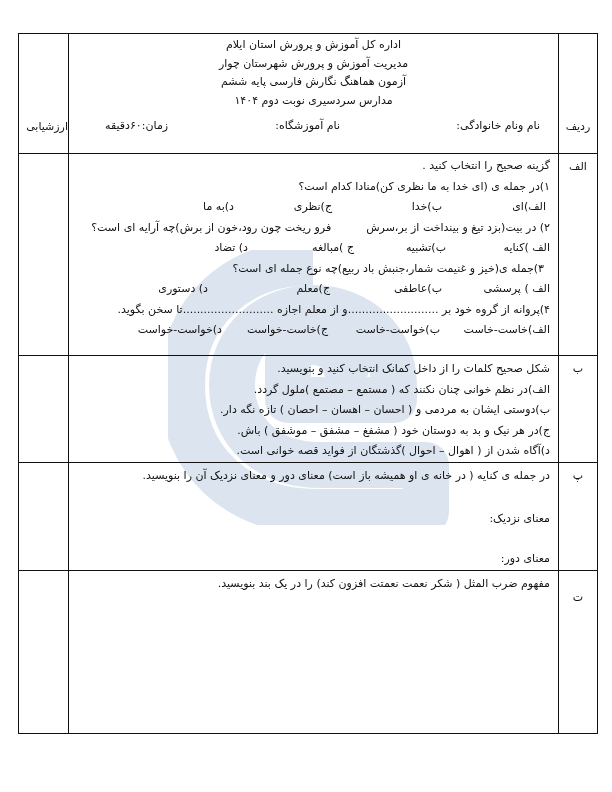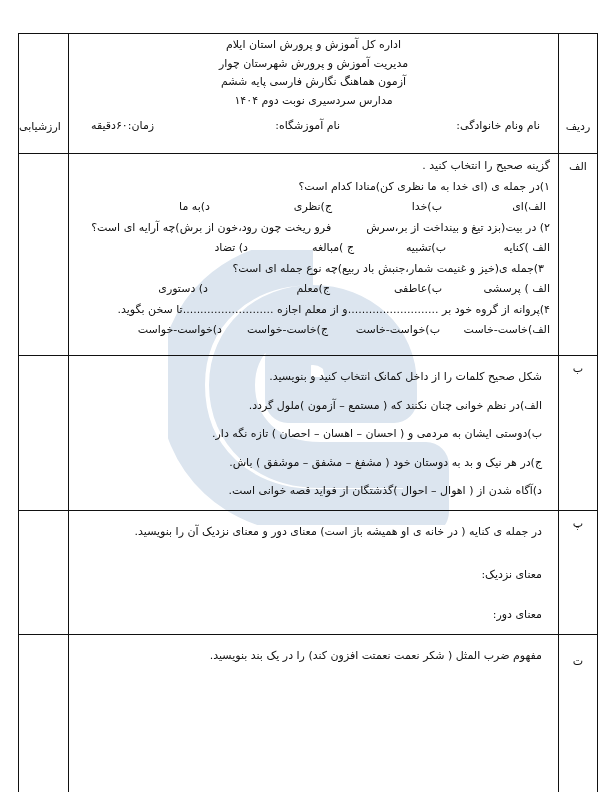--- a/index.html
+++ b/index.html
@@ -13,34 +13,34 @@
   .col-score { width:49px; }
   .hdr-row td { height:119px; }
   .row-a td { height:201px; }
   .row-b td { height:105px; }
   .row-p td { height:103px; }
   .row-t td { height:162px; }
   .radif-label { display:block; text-align:center; padding-top:6px; }
   .hdr-radif { position:relative; }
   .hdr-radif span { position:absolute; bottom:20px; left:0; right:0; text-align:center; }
   .hdr-score { position:relative; }
-  .hdr-score span { position:absolute; bottom:20px; left:0; right:0; text-align:left; }
+  .hdr-score span { position:absolute; bottom:20px; left:0; right:0; text-align:right; }
   .hdr-main { position:relative; }
   .hdr-title { text-align:center; line-height:18.5px; padding-top:2px; }
   .hdr-fields { position:absolute; bottom:20px; left:0; right:0; height:14px; }
   .hdr-fields span { position:absolute; white-space:nowrap; }
   .f-name { right:18px; }
   .f-school { right:218px; }
-  .f-time { left:22px; }
+  .f-time { left:36px; }
   .q { padding:2px 8px 0 8px; line-height:20.5px; }
   .q p { margin:0; white-space:nowrap; }
   .opts { position:relative; height:20.5px; }
   .opts span { position:absolute; top:0; white-space:nowrap; }
   .pq { padding:3px 8px 0 8px; line-height:20.6px; }
-  .pq p { margin:8px; white-space:nowrap; }
+  .pq p { margin:0; white-space:nowrap; }
   .p-sub1 { margin-top:22px !important; }
   .p-sub2 { margin-top:20px !important;text-align:right; }
 </style>
 </head>
 <body>
 
 <svg class="watermark" viewBox="0 0 290 275">
   <path d="M145 12 C70 12 14 62 14 135 C14 210 70 262 150 262 L258 262 L258 215 L152 215 C100 215 64 182 64 135 C64 90 100 58 145 58 C190 58 226 90 226 135 L226 150 L120 150 L120 110 C120 100 130 92 145 92 C162 92 178 104 178 118 L178 110 L178 110" fill="none" stroke="#dce5ef" stroke-width="46" stroke-linejoin="round"></path>
 </svg>
 
@@ -73,21 +73,21 @@
       <span class="radif-label">الف</span>
     </td>
     <td>
       <div class="q">
         <p>گزینه صحیح را انتخاب کنید .</p>
         <p>۱)در جمله ی (ای خدا به ما نظری کن)منادا کدام است؟</p>
         <div class="opts">
           <span style="right:4px">الف)ای</span>
           <span style="right:108px">ب)خدا</span>
           <span style="right:218px">ج)نظری</span>
-          <span style="right:340px">د)به ما</span>
+          <span style="right:316px">د)به ما</span>
         </div>
         <p style="white-space:pre">۲) در بیت(بزد تیغ و بینداخت از بر،سرش          فرو ریخت چون رود،خون از برش)چه آرایه ای است؟</p>
         <div class="opts">
           <span style="right:0">الف )کنایه</span>
           <span style="right:104px">ب)تشبیه</span>
           <span style="right:196px">ج )مبالغه</span>
           <span style="right:302px">د) تضاد</span>
         </div>
         <p style="padding-right:6px">۳)جمله ی(خیز و غنیمت شمار،جنبش باد ربیع)چه نوع جمله ای است؟</p>
         <div class="opts">
@@ -108,21 +108,21 @@
     <td class="col-score"></td>
   </tr>
 
   <tr class="row-b">
     <td class="col-radif">
       <span class="radif-label">ب</span>
     </td>
     <td>
       <div class="pq">
         <p>شکل صحیح کلمات را از داخل کمانک انتخاب کنید و بنویسید.</p>
-        <p>الف)در نظم خوانی چنان نکنند که ( مستمع – آزمون )ملول گردد.</p>
+        <p>الف)در نظم خوانی چنان نکنند که ( مستمع – مصتمع )ملول گردد.</p>
         <p>ب)دوستی ایشان به مردمی و ( احسان – اهسان – احصان ) تازه نگه دار.</p>
         <p>ج)در هر نیک و بد به دوستان خود ( مشفغ – مشفق – موشفق ) باش.</p>
         <p>د)آگاه شدن از ( اهوال – احوال )گذشتگان از فواید قصه خوانی است.</p>
       </div>
     </td>
     <td class="col-score"></td>
   </tr>
 
   <tr class="row-p">
     <td class="col-radif">

